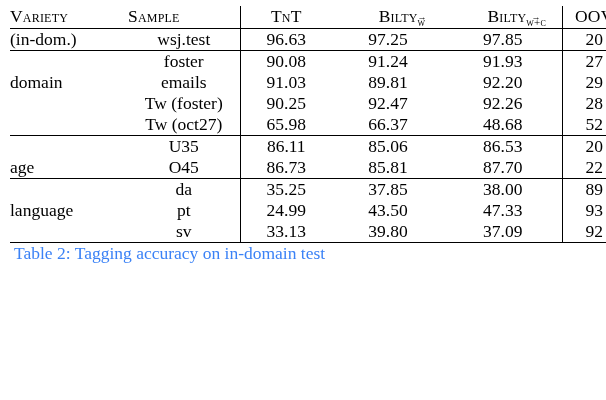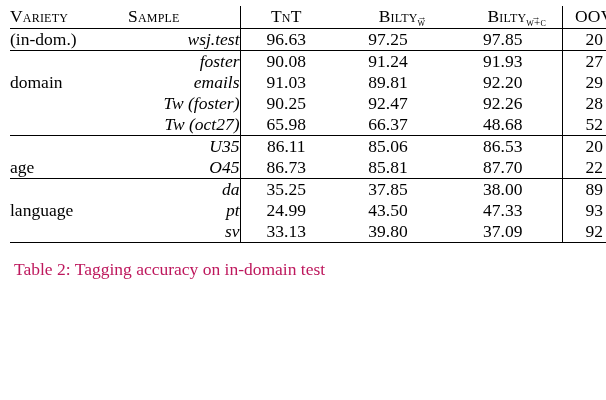--- a/index.html
+++ b/index.html
@@ -55,24 +55,23 @@
 
   .vline-l { border-left: 1.1px solid #000; }
 
   .cell-label {
     text-align: left;
     padding-left: 4px;
     white-space: nowrap;
     margin-left: 36px;
   }
   .cell-sample {
-    text-align: right;
+    text-align: center;
     padding-left: 4px;
     white-space: nowrap;
-    font-style: italic;
   }
   .cell-num {
     text-align: center;
     white-space: nowrap;
     font-variant-numeric: lining-nums;
   }
   .row-h { height: 21px; }
   .pad-top td { padding-top: 5px; }
   .pad-bot td { padding-bottom: 5px; }
 
@@ -86,24 +85,24 @@
   .vecarrow {
     position: absolute;
     top: -0.30em;
     left: 0;
     width: 100%;
     text-align: center;
     font-size: 9px;
     line-height: 1;
   }
   .caption {
-    margin-top: 16px;
+    margin-top: 0;
     padding-left: 4px;
     font-size: 17.5px;
-    color: #be185d;
+    color: #3b82f6;
     white-space: nowrap;
     overflow: hidden;
   }
 </style>
 </head>
 <body>
 
 <div class="page">
 
   <table class="results">

